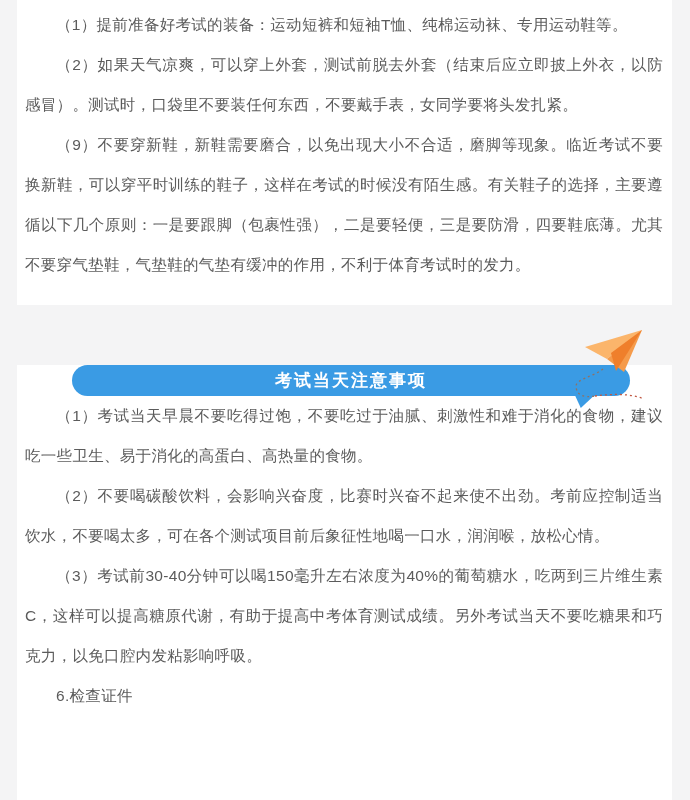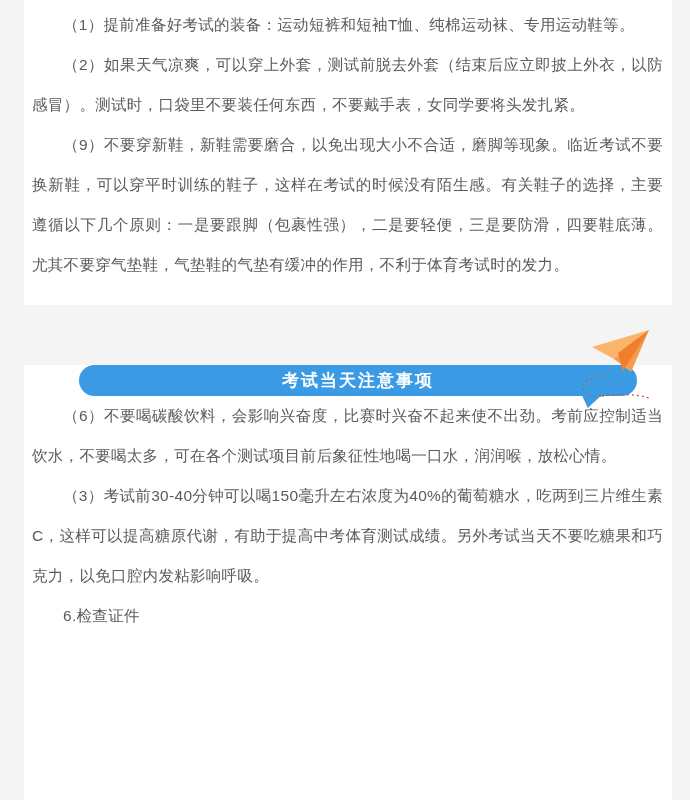--- a/index.html
+++ b/index.html
@@ -5,21 +5,21 @@
   html, body { margin: 0; padding: 0; }
   body {
     width: 690px; height: 800px;
     background: #f4f4f5;
     font-family: "Liberation Sans", sans-serif;
     overflow: hidden;
     position: relative;
   }
   .card {
     background: #ffffff;
-    margin-left: 24px;
+    margin-left: 17px;
     margin-right: 18px;
   }
   .card-top {
     padding: 5px 9px 20px 8px;
   }
   .card-bottom {
     margin-top: 17px;
     padding: 0 9px 0 8px;
     height: 478px;
   }
@@ -88,17 +88,18 @@
     <svg class="banner-deco" viewBox="0 0 80 95">
       <path d="M36,42 C26,50 8,52 9,60 C10,68 16,71 28,69" fill="none" stroke="#8f7264" stroke-width="1.3" stroke-dasharray="2,3"></path>
       <path d="M28,69 C44,67 62,66 77,72" fill="none" stroke="#c05843" stroke-width="1.3" stroke-dasharray="2,3"></path>
       <polygon points="18,20 75,3 40,32" fill="#fbb56b"></polygon>
       <polygon points="75,3 40,32 57,45" fill="#f59b4b"></polygon>
       <polygon points="75,3 44,26 49,44" fill="#ef7f2b"></polygon>
     </svg>
   </div>
 
 
-  <p class="body-text">（6）不要喝碳酸饮料，会影响兴奋度，比赛时兴奋不起来使不出劲。考前应控制适当饮水，不要喝太多，可在各个测试项目前后象征性地喝一口水，润润喉，放松心情。</p>
+  <p class="body-text">（1）考试当天早晨不要吃得过饱，不要吃过于油腻、刺激性和难于消化的食物，建议吃一些卫生、易于消化的高蛋白、高热量的食物。</p>
+  <p class="body-text">（2）不要喝碳酸饮料，会影响兴奋度，比赛时兴奋不起来使不出劲。考前应控制适当饮水，不要喝太多，可在各个测试项目前后象征性地喝一口水，润润喉，放松心情。</p>
   <p class="body-text">（3）考试前30-40分钟可以喝150毫升左右浓度为40%的葡萄糖水，吃两到三片维生素C，这样可以提高糖原代谢，有助于提高中考体育测试成绩。另外考试当天不要吃糖果和巧克力，以免口腔内发粘影响呼吸。</p>
 
   <p class="sub-heading body-text">6.检查证件</p>
 </div>
 
 </body></html>

